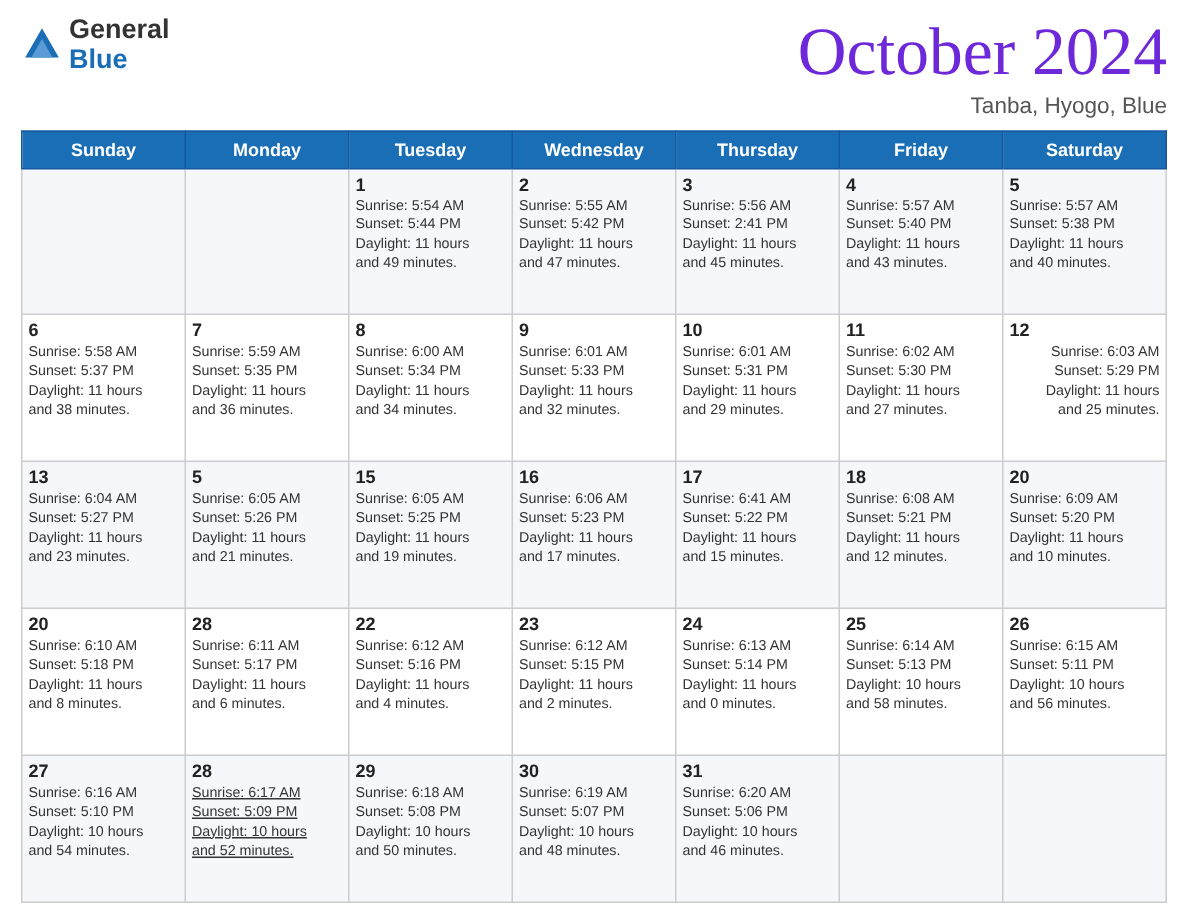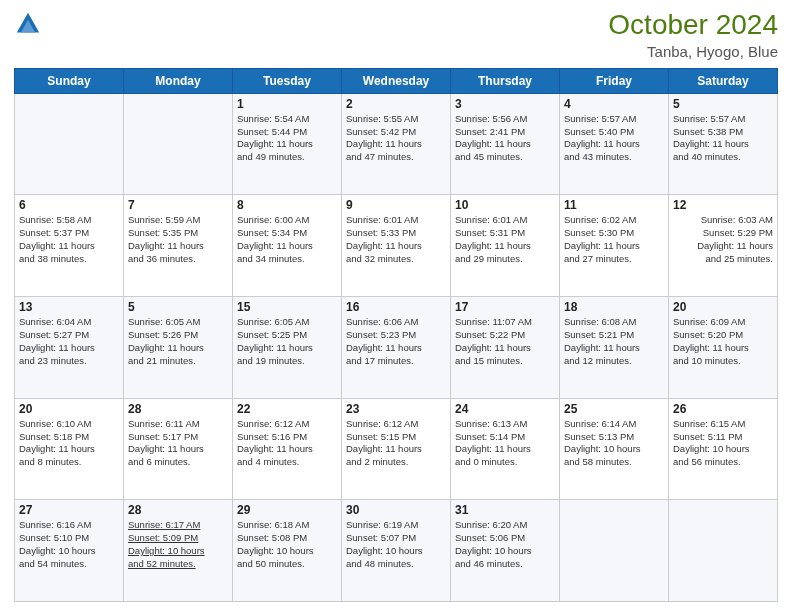--- a/index.html
+++ b/index.html
@@ -36,24 +36,25 @@
       line-height: 1.1;
     }
     .logo-icon {
       width: 28px;
       height: 28px;
     }
     .title-block {
       text-align: right;
     }
     .month-title {
-      font-size: 28px;
+      font-size: 45px;
       font-weight: 300;
-      color: #4d7c0f;
+      color: #6d28d9;
       line-height: 1.1;
+      font-family: Liberation Serif, serif;
     }
     .location-title {
       font-size: 15px;
       color: #555;
       margin-top: 2px;
     }
     .calendar-table {
       width: 100%;
       border-collapse: collapse;
       flex: 1;
@@ -100,20 +101,24 @@
 </head>
 <body>
 
 <div class="page">
   <div class="header">
     <div class="logo">
       <svg class="logo-icon" viewBox="0 0 40 40" xmlns="http://www.w3.org/2000/svg">
         <polygon points="20,4 36,32 4,32" fill="#1a6eb5"></polygon>
         <polygon points="20,14 30,32 10,32" fill="#5b9bd5"></polygon>
       </svg>
+      <div class="logo-text">
+        <div>General</div>
+        <div style="color:#1a6eb5">Blue</div>
+      </div>
     </div>
     <div class="title-block">
       <div class="month-title">October 2024</div>
       <div class="location-title">Tanba, Hyogo, Blue</div>
     </div>
   </div>
 
   <table class="calendar-table">
     <thead>
       <tr>
@@ -241,21 +246,21 @@
           </td>
           <td>
             <span class="day-num">16</span>
             <div class="day-info" style="white-space: pre-line;">Sunrise: 6:06 AM
 Sunset: 5:23 PM
 Daylight: 11 hours
 and 17 minutes.</div>
           </td>
           <td>
             <span class="day-num">17</span>
-            <div class="day-info" style="white-space: pre-line;">Sunrise: 11:07 AM
+            <div class="day-info" style="white-space: pre-line;">Sunrise: 6:41 AM
 Sunset: 5:22 PM
 Daylight: 11 hours
 and 15 minutes.</div>
           </td>
           <td>
             <span class="day-num">18</span>
             <div class="day-info" style="white-space: pre-line;">Sunrise: 6:08 AM
 Sunset: 5:21 PM
 Daylight: 11 hours
 and 12 minutes.</div>

